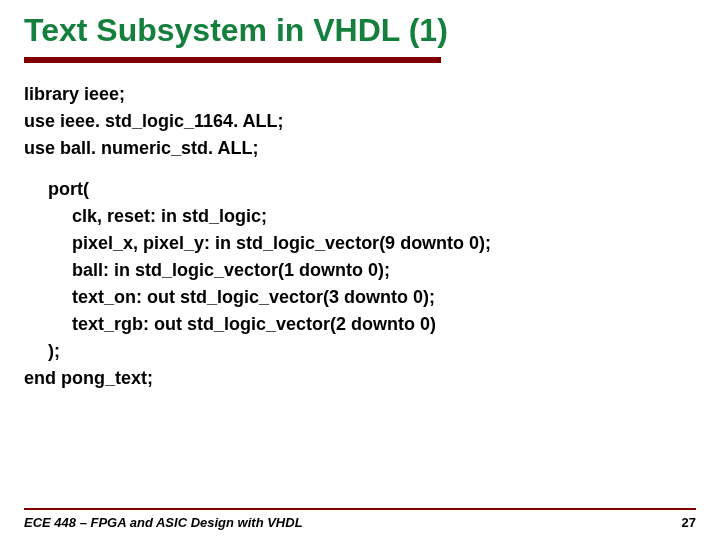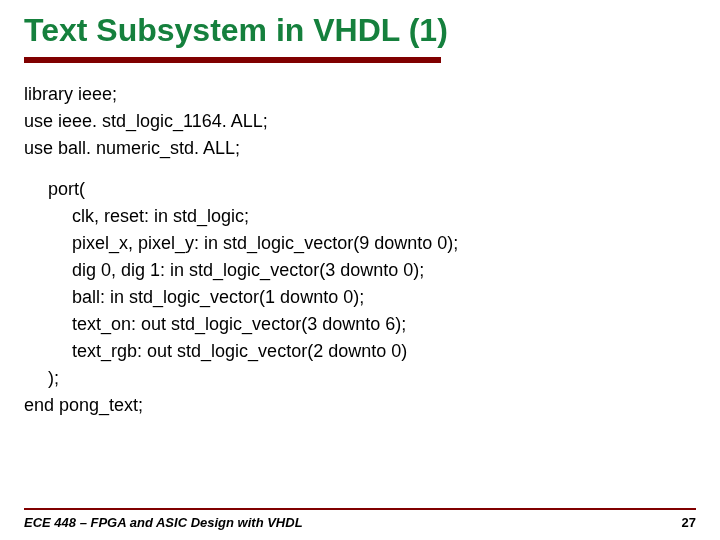--- a/index.html
+++ b/index.html
@@ -34,20 +34,21 @@
       margin-bottom: 18px;
     }
     .code-block {
       font-size: 18px;
       line-height: 1.5;
       color: #000;
       margin-bottom: 14px;
     }
     .code-line {
       white-space: pre;
+      font-weight: bold;
     }
     .indent-1 { padding-left: 24px; }
     .indent-2 { padding-left: 48px; }
     .footer {
       position: absolute;
       bottom: 10px;
       left: 24px;
       right: 24px;
       display: flex;
       justify-content: space-between;
@@ -79,23 +80,22 @@
   <div class="code-block">
     <div class="code-line">library ieee;</div>
     <div class="code-line">use ieee. std_logic_1164. ALL;</div>
     <div class="code-line">use ball. numeric_std. ALL;</div>
   </div>
 
   <div class="code-block">
     <div class="code-line indent-1">port(</div>
     <div class="code-line indent-2">clk, reset: in std_logic;</div>
     <div class="code-line indent-2">pixel_x, pixel_y: in std_logic_vector(9 downto 0);</div>
-    <div class="code-line indent-2">dig 0, dig 1: in std_logic_vector(3 downto 0);</div>
     <div class="code-line indent-2">ball: in std_logic_vector(1 downto 0);</div>
-    <div class="code-line indent-2">text_on: out std_logic_vector(3 downto 6);</div>
+    <div class="code-line indent-2">text_on: out std_logic_vector(3 downto 0);</div>
     <div class="code-line indent-2">text_rgb: out std_logic_vector(2 downto 0)</div>
     <div class="code-line indent-1">);</div>
     <div class="code-line">end pong_text;</div>
   </div>
 
   <div class="footer-rule"></div>
   <div class="footer">
     <span>ECE 448 – FPGA and ASIC Design with VHDL</span>
     <span class="page-num">27</span>
   </div>

